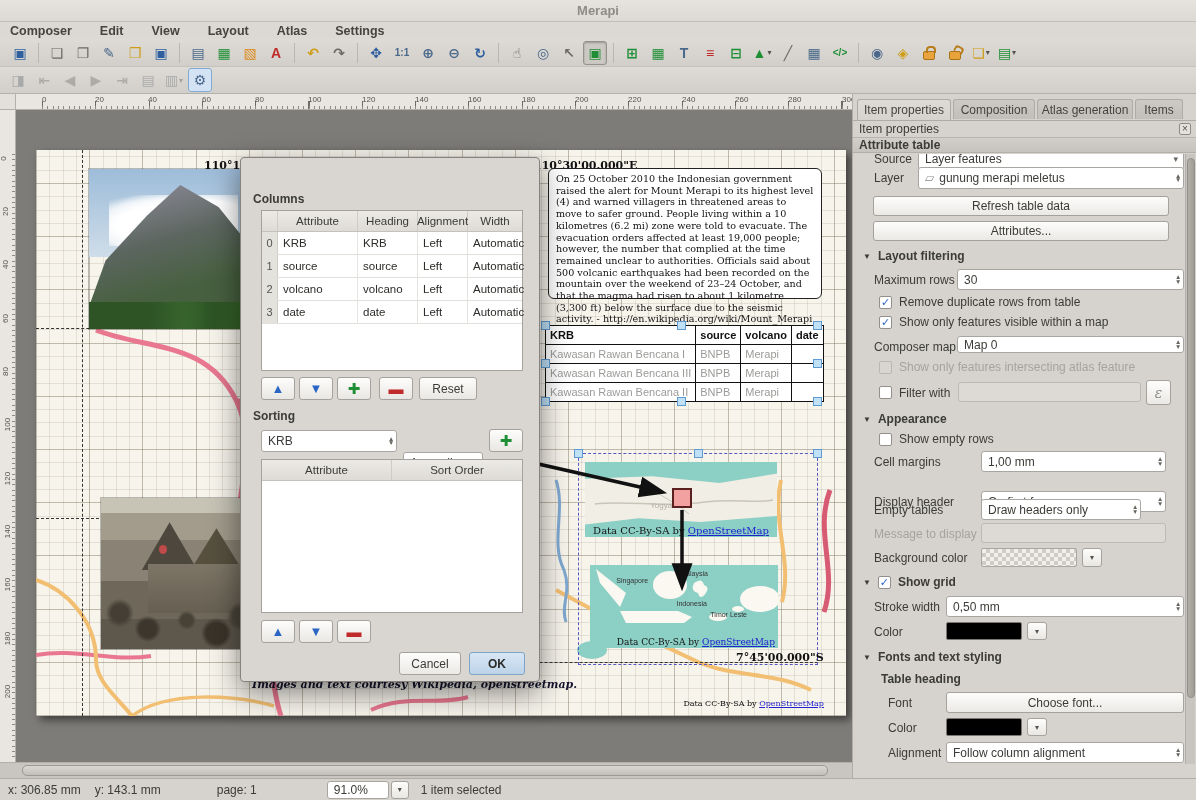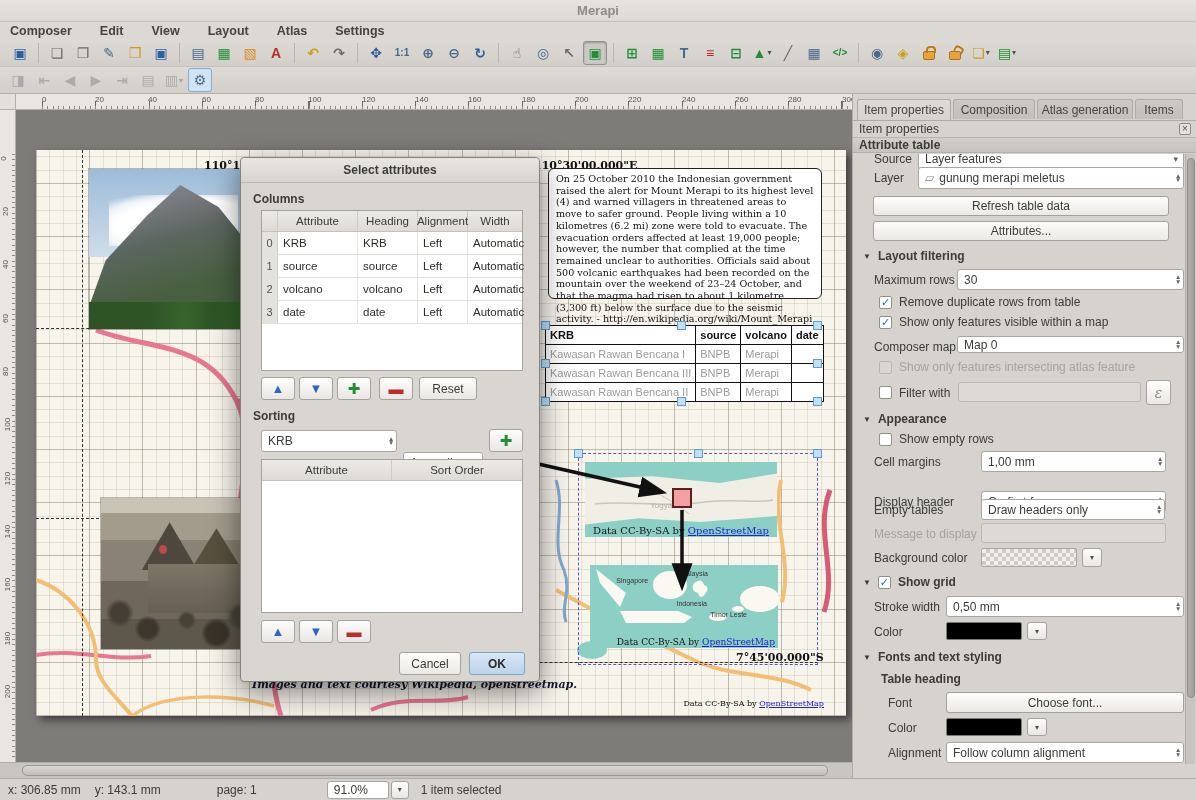--- a/index.html
+++ b/index.html
@@ -363,23 +363,20 @@
 
       <span class="abs serif" style="left:216px;top:528px;font-size:11px;font-style:italic;font-weight:bold;color:#15152e;z-index:6">Images and text courtesy Wikipedia, openstreetmap.</span>
       <div class="abs attr" style="left:560px;top:549px;width:228px;text-align:right;font-size:8px;z-index:6">
         <span>Data CC-By-SA by </span><span class="osmlink">OpenStreetMap</span>
       </div>
     </div>
   </div>
 </div>
 
 <div class="abs dialog">
-  <div class="abs dtitle">
-      <span>Select attributes</span>
-    </div>
   <span class="abs dgroup" style="left:12px;top:34px">Columns</span>
 
   <div class="abs dgrid" style="left:20px;top:52px;width:262px;height:161px">
     <div class="hrow">
       <div class="hcell" style="width:16px"></div>
       <div class="hcell" style="width:80px">Attribute</div>
       <div class="hcell" style="width:60px">Heading</div>
       <div class="hcell" style="width:50px">Alignment</div>
       <div class="hcell" style="width:54px;border-right:none">Width</div>
     </div>
@@ -573,21 +570,21 @@
       <div class="field" style="position:absolute;left:107px;top:0;width:185px;height:21px">
         <span>On first frame</span>
         <span class="steppers">
             <span>▴</span>
             <span>▾</span>
           </span>
       </div>
     </div>
     <div class="prow" style="left:21px;top:345px;width:300px;height:22px">
       <span class="plabel">Empty tables</span>
-      <div class="field" style="position:absolute;left:107px;top:0;width:184px;height:21px">
+      <div class="field" style="position:absolute;left:107px;top:0;width:160px;height:21px">
         <span>Draw headers only</span>
         <span class="steppers">
             <span>▴</span>
             <span>▾</span>
           </span>
       </div>
     </div>
     <div class="prow" style="left:21px;top:369px;width:300px;height:22px">
       <span class="plabel dis">Message to display</span>
       <div class="field dis" style="position:absolute;left:107px;top:0;width:185px;height:20px"></div>

